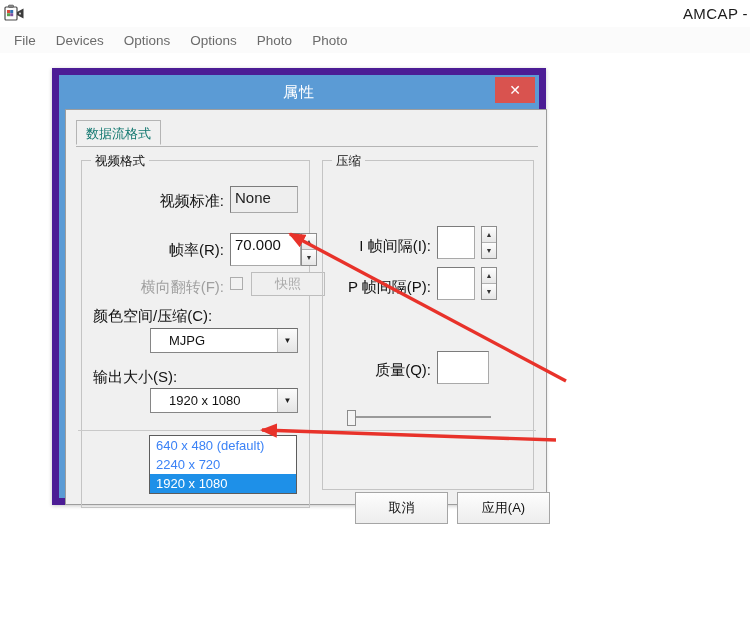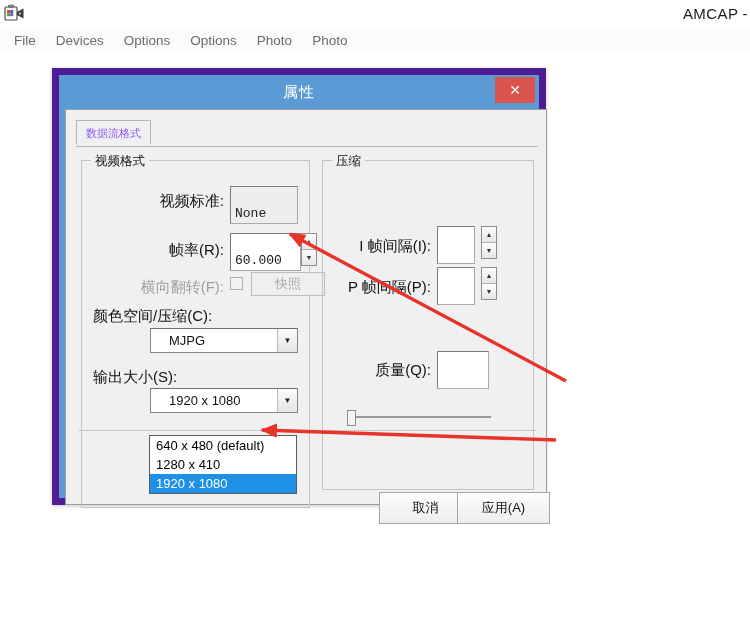--- a/index.html
+++ b/index.html
@@ -119,22 +119,22 @@
   }
   .tab {
     position: absolute;
     left: 0; top: 0;
     height: 25px;
     padding: 3px 9px 0 9px;
     box-sizing: border-box;
     background: #f0f0f0;
     border: 1px solid #b4b4b4;
     border-bottom: 1px solid #f0f0f0;
-    font-size: 11px;
-    color: #8b5cf6;
+    font-size: 13px;
+    color: #0f766e;
     line-height: 19px;
     cursor: pointer;
   }
 
   
   .groupbox {
     position: absolute;
     border: 1px solid #c4c4c4;
     box-sizing: border-box;
     background: transparent;
@@ -160,26 +160,26 @@
   .field-label.disabled { color: #a0a0a0; }
   .field-label.left { text-align: left; }
 
   .textbox {
     position: absolute;
     background: #ffffff;
     border: 1px solid #a9a9a9;
     border-top-color: #7c7c7c;
     border-left-color: #7c7c7c;
     box-sizing: border-box;
-    font-size: 13px;
+    font-size: 15px;
     color: #111;
-    padding: 18px 4px;
+    padding: 2px 4px;
     line-height: 18px;
     outline: none;
-    font-family: Liberation Mono, monospace;
+    font-family: Liberation Sans, sans-serif;
   }
   .textbox.readonly {
     background: #eeeeee;
     color: #222;
   }
 
   .spinner {
     position: absolute;
     width: 16px;
     border: 1px solid #8d8d8d;
@@ -257,21 +257,21 @@
   
   .dropdown-list {
     position: absolute;
     background: #ffffff;
     border: 1px solid #5c5c5c;
     box-sizing: border-box;
     z-index: 40;
   }
   .dropdown-item {
     font-size: 13px;
-    color: #000000;
+    color: #3b82f6;
     padding: 1px 6px;
     height: 19px;
     line-height: 18px;
     white-space: nowrap;
     cursor: pointer;
     box-sizing: border-box;
   }
   .dropdown-item.selected {
     background: #1e90e8;
     color: #ffffff;
@@ -357,21 +357,21 @@
       <div class="tab">数据流格式</div>
     </div>
 
     <div class="groupbox" id="group-video">
       <div class="gb-label">视频格式</div>
 
       <div class="field-label" style="left:50px; top:31px; width:92px;">视频标准:</div>
       <div class="textbox readonly" style="left:148px; top:25px; width:68px; height:27px;">None</div>
 
       <div class="field-label" style="left:50px; top:80px; width:92px;">帧率(R):</div>
-      <div class="textbox" style="left:148px; top:72px; width:71px; height:33px;">60.000</div>
+      <div class="textbox" style="left:148px; top:72px; width:71px; height:33px;">70.000</div>
       <div class="spinner" style="left:219px; top:72px; height:33px;">
         <div>▲</div>
         <div>▼</div>
       </div>
 
       <div class="field-label disabled" style="left:28px; top:117px; width:114px;">横向翻转(F):</div>
       <div class="checkbox" style="left:148px; top:116px;"></div>
       <div class="btn disabled" style="left:169px; top:111px; width:74px; height:24px;">快照</div>
 
       <div class="field-label left" style="left:11px; top:146px;">颜色空间/压缩(C):</div>
@@ -410,25 +410,25 @@
       <div class="slider" style="left:24px; top:249px; width:144px; height:16px;">
         <div class="track"></div>
         <div class="thumb"></div>
       </div>
     </div>
 
     <div class="sep-line" style="top:320px;"></div>
 
     <div class="dropdown-list" style="left:83px; top:325px; width:148px;">
       <div class="dropdown-item">640 x 480  (default)</div>
-      <div class="dropdown-item">1280 x 410</div>
+      <div class="dropdown-item">2240 x 720</div>
       <div class="dropdown-item selected">1920 x 1080</div>
     </div>
 
-    <div class="btn" style="left:289px; top:382px; width:93px; height:32px;margin-left:24px;">取消</div>
+    <div class="btn" style="left:289px; top:382px; width:93px; height:32px;">取消</div>
     <div class="btn" style="left:391px; top:382px; width:93px; height:32px;">应用(A)</div>
 
   </div>
 </div>
 
 <svg class="arrow-overlay" viewBox="0 0 750 623">
   <defs>
     <marker id="arrowhead" markerWidth="5" markerHeight="4.2" refX="4.4" refY="2.1" orient="auto">
       <polygon points="0 0, 5 2.1, 0 4.2" fill="#e8322a"></polygon>
     </marker>

